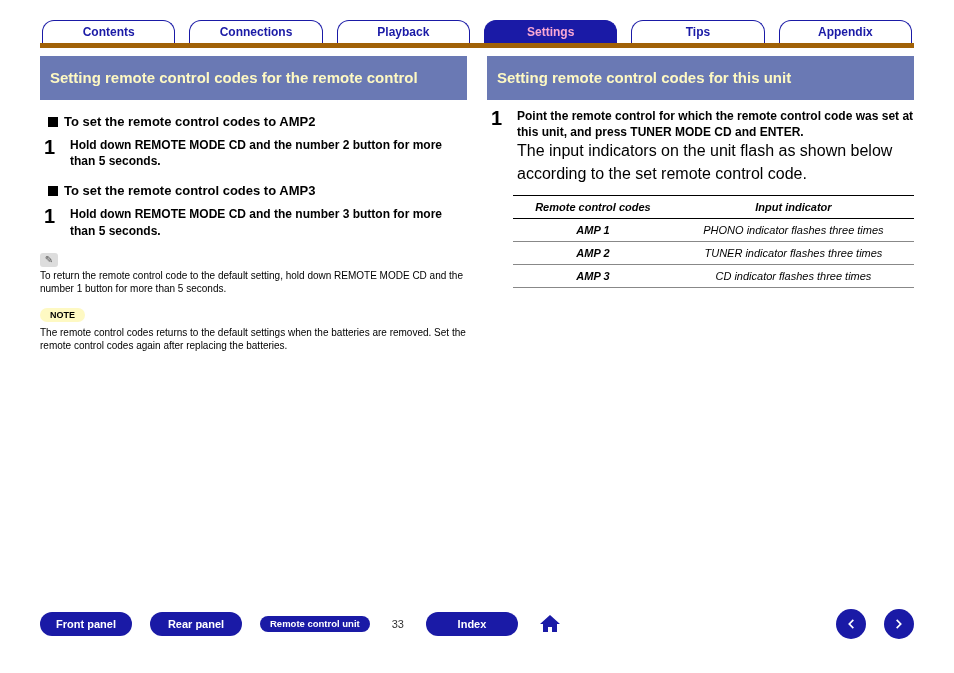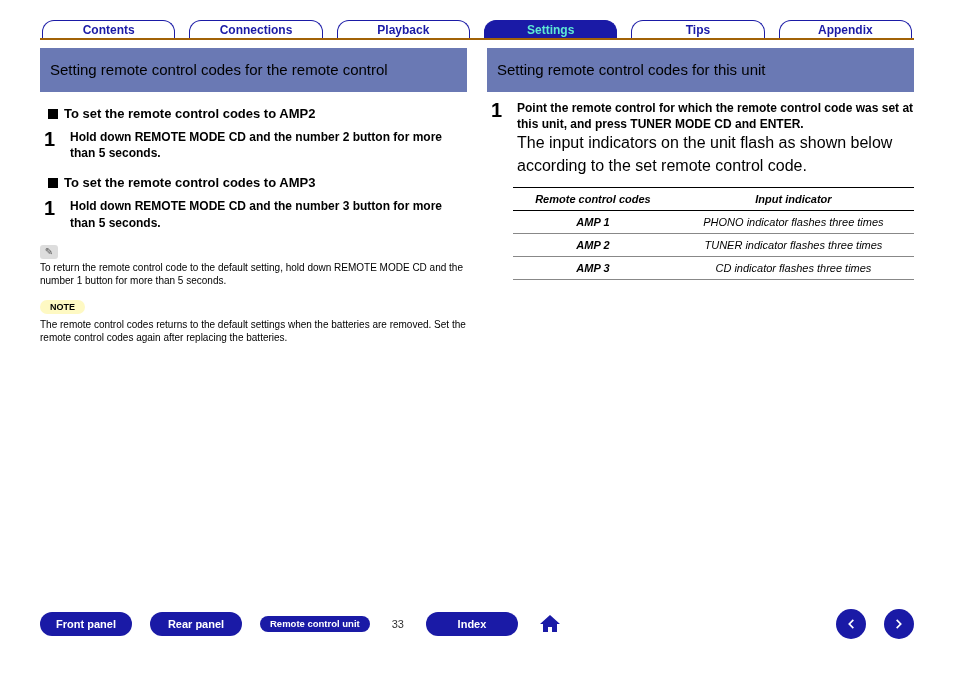--- a/index.html
+++ b/index.html
@@ -9,22 +9,22 @@
     height: 673px;
     background: #fff;
     color: #000;
     font-size: 12px;
     position: relative;
   }
   
   .topnav {
     display: flex;
     margin: 20px 40px 0 40px;
-    border-bottom: 2px solid #a16207;
-    height: 20px;
+    border-bottom: 5px solid #a16207;
+    height: 28px;
     align-items: stretch;
     gap: 10px;
   }
   .tab {
     flex: 1;
     text-align: center;
     font-weight: bold;
     font-size: 12px;
     color: #1a1aa6;
     border: 1px solid #1a1aa6;
@@ -34,32 +34,32 @@
     display: flex;
     align-items: center;
     justify-content: center;
     background: #fff;
     cursor: pointer;
     margin: 0 2px;
     position: relative;
   }
   .tab.active {
     background: #1a1aa6;
-    color: #5eead4;
+    color: #f9a8d4;
   }
   .content {
     display: flex;
     gap: 20px;
     margin: 8px 40px 0 40px;
   }
   .col { flex:1; }
   .section-head {
     background: #6a79b4;
-    color: #000000;
-    font-weight: normal;
+    color: #fef9c3;
+    font-weight: bold;
     font-size: 15px;
     padding: 8px 10px;
     min-height: 44px;
     display: flex;
     align-items: center;
     line-height: 1.2;
   }
   .sub { display:flex; align-items:flex-start; gap:6px; margin:14px 0 4px 8px;}
   .sub .sq { width:10px; height:10px; background:#000; margin-top:3px; flex-shrink:0;}
   .sub .txt { font-weight:bold; font-size:13px; }

